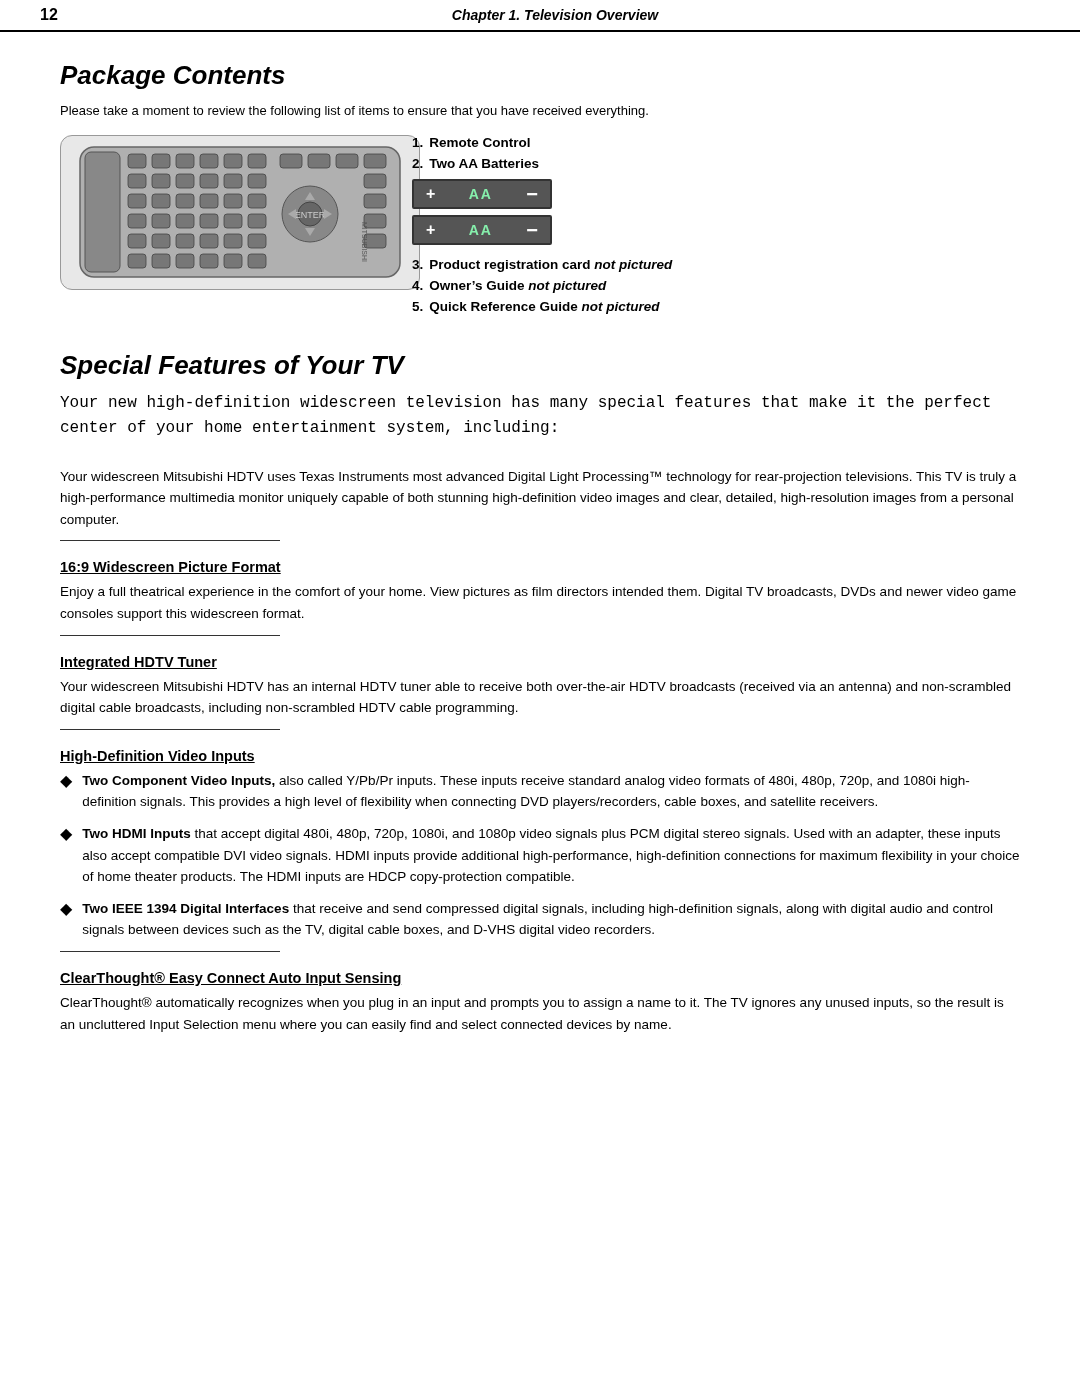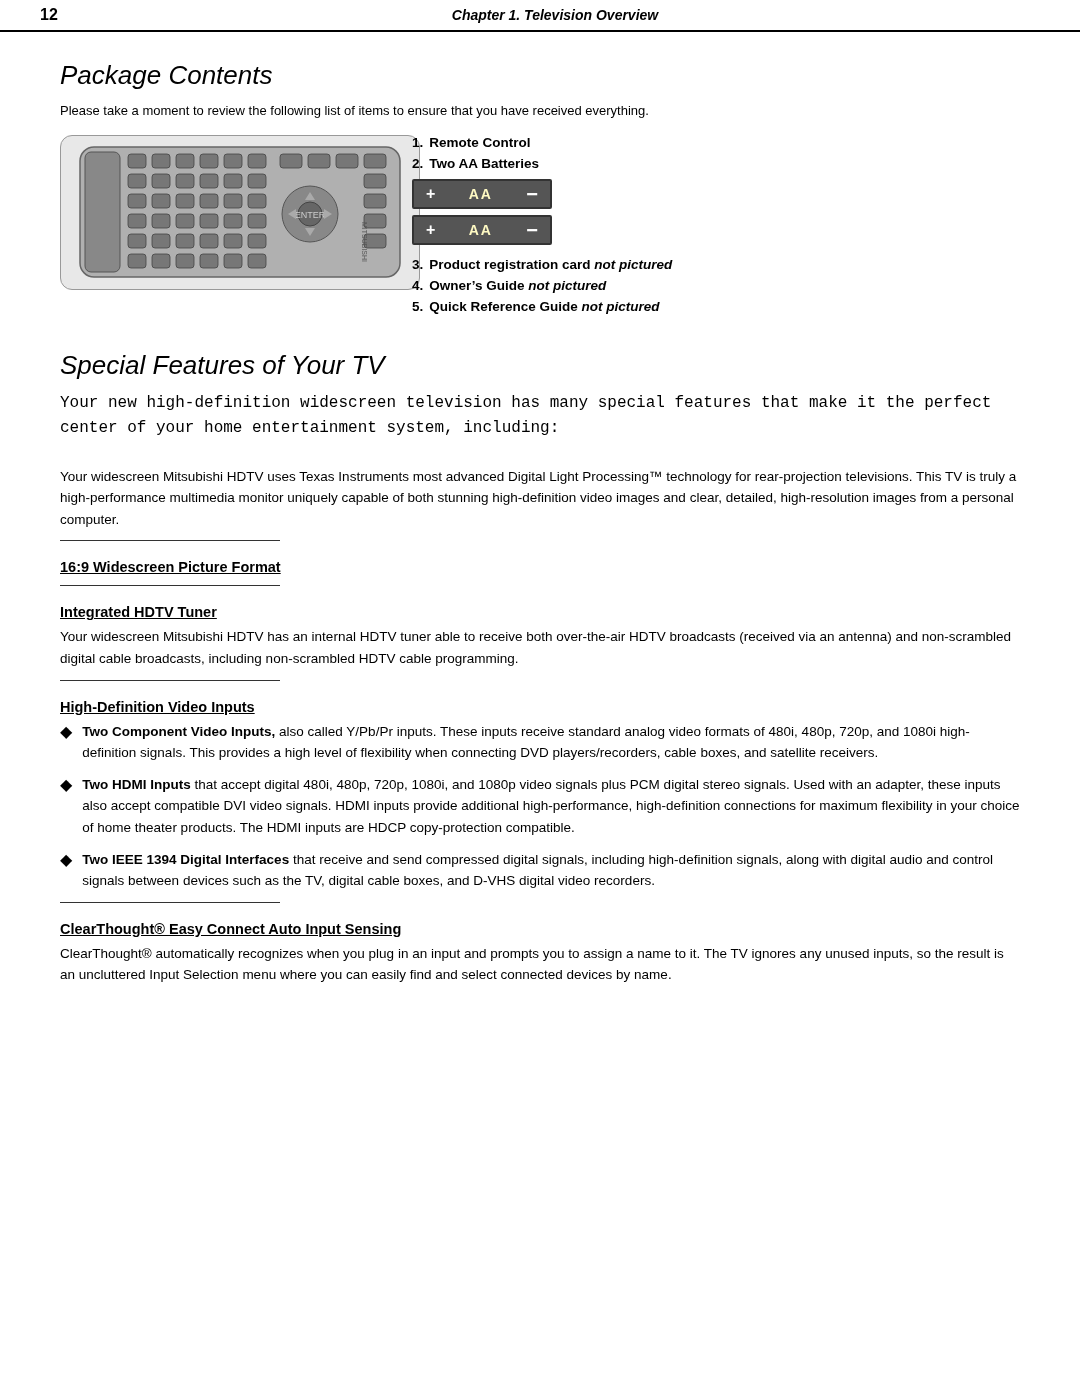--- a/index.html
+++ b/index.html
@@ -32,21 +32,21 @@
       text-align: center;
     }
 
     .page-content {
       padding: 28px 60px 40px 60px;
     }
 
     
     .section-title {
       font-size: 26px;
-      font-weight: normal;
+      font-weight: bold;
       font-style: italic;
       margin-bottom: 10px;
     }
 
     .package-intro {
       font-size: 13px;
       line-height: 1.5;
       margin-bottom: 14px;
     }
 
@@ -111,21 +111,21 @@
       background: #555;
       color: #fff;
       font-weight: bold;
       font-size: 14px;
       padding: 4px 12px;
       width: 140px;
       justify-content: space-between;
       border-radius: 2px;
     }
     .battery-row .b-plus { color: #fff; font-size: 16px; }
-    .battery-row .b-label { color: #fef9c3; font-size: 14px; letter-spacing: 2px; }
+    .battery-row .b-label { color: #86efac; font-size: 14px; letter-spacing: 2px; }
     .battery-row .b-minus { color: #fff; font-size: 20px; line-height: 0.8; }
 
     
     .special-section {
       margin-top: 10px;
     }
 
     .special-intro {
       font-size: 16px;
       line-height: 1.6;
@@ -319,20 +319,21 @@
     <h1 class="section-title">Special Features of Your TV</h1>
     <p class="special-intro">Your new high-definition widescreen television has many special features that make it the perfect center of your home entertainment system, including:</p>
 
     <div>
       <p class="feature-text">Your widescreen Mitsubishi HDTV uses Texas Instruments most advanced Digital Light Processing™ technology for rear-projection televisions. This TV is truly a high-performance multimedia monitor uniquely capable of both stunning high-definition video images and clear, detailed, high-resolution images from a personal computer.</p>
     </div>
 
     <div>
       <hr class="divider-line">
       <h3 class="feature-heading">16:9 Widescreen Picture Format</h3>
+      <p class="feature-text">Enjoy a full theatrical experience in the comfort of your home. View pictures as film directors intended them. Digital TV broadcasts, DVDs and newer video game consoles support this widescreen format.</p>
     </div>
 
     <div>
       <hr class="divider-line">
       <h3 class="feature-heading">Integrated HDTV Tuner</h3>
       <p class="feature-text">Your widescreen Mitsubishi HDTV has an internal HDTV tuner able to receive both over-the-air HDTV broadcasts (received via an antenna) and non-scrambled digital cable broadcasts, including non-scrambled HDTV cable programming.</p>
     </div>
 
     <div>
       <hr class="divider-line">

